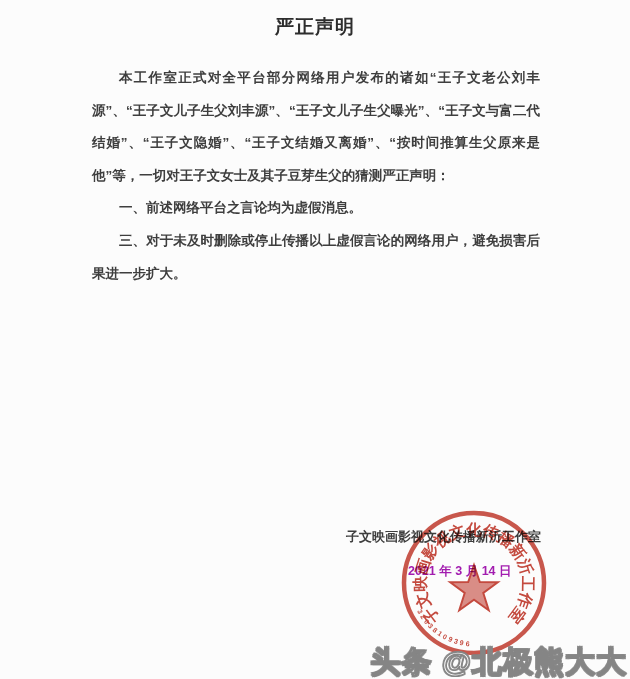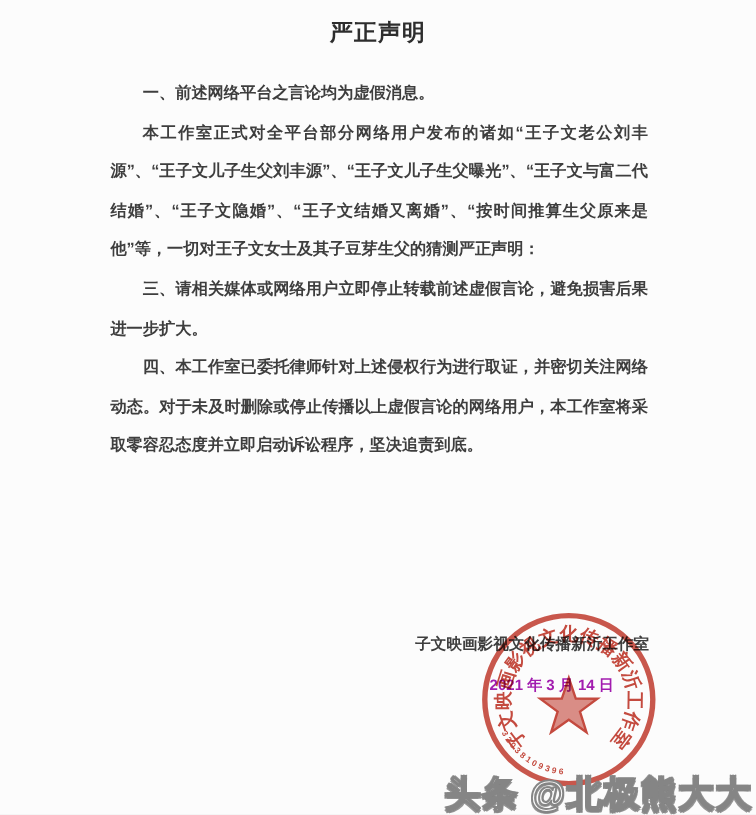--- a/index.html
+++ b/index.html
@@ -113,24 +113,23 @@
   }
 </style>
 </head>
 <body>
 
 <div class="page">
 
   <h1 class="doc-title">严正声明</h1>
 
   <div class="doc-body">
+    <p>本工作室正式对全平台部分网络用户发布的诸如“王子文老公刘丰源”、“王子文儿子生父刘丰源”、“王子文儿子生父曝光”、“王子文与富二代结婚”、“王子文隐婚”、“王子文结婚又离婚”、“按时间推算生父原来是他”等，一切对王子文女士及其子豆芽生父的猜测严正声明：</p>
     <p>一、前述网络平台之言论均为虚假消息。</p>
-    <p>本工作室正式对全平台部分网络用户发布的诸如“王子文老公刘丰源”、“王子文儿子生父刘丰源”、“王子文儿子生父曝光”、“王子文与富二代结婚”、“王子文隐婚”、“王子文结婚又离婚”、“按时间推算生父原来是他”等，一切对王子文女士及其子豆芽生父的猜测严正声明：</p>
-    <p>三、请相关媒体或网络用户立即停止转载前述虚假言论，避免损害后果进一步扩大。</p>
-    <p>四、本工作室已委托律师针对上述侵权行为进行取证，并密切关注网络动态。对于未及时删除或停止传播以上虚假言论的网络用户，本工作室将采取零容忍态度并立即启动诉讼程序，坚决追责到底。</p>
+    <p>三、对于未及时删除或停止传播以上虚假言论的网络用户，避免损害后果进一步扩大。</p>
   </div>
 
   <div class="signature">子文映画影视文化传播新沂工作室</div>
 
   <div class="date">2021 年 3 月 14 日</div>
 
   <div class="seal">
     <svg viewBox="0 0 160 160" width="160" height="160">
       <circle class="ring-circle" cx="80" cy="80" r="70"></circle>
       <polygon class="star" points="80,62 85.8,79.1 103.8,79.3 89.3,90 94.7,107.2 80,96.8 65.3,107.2 70.7,90 56.2,79.3 74.2,79.1"></polygon>

